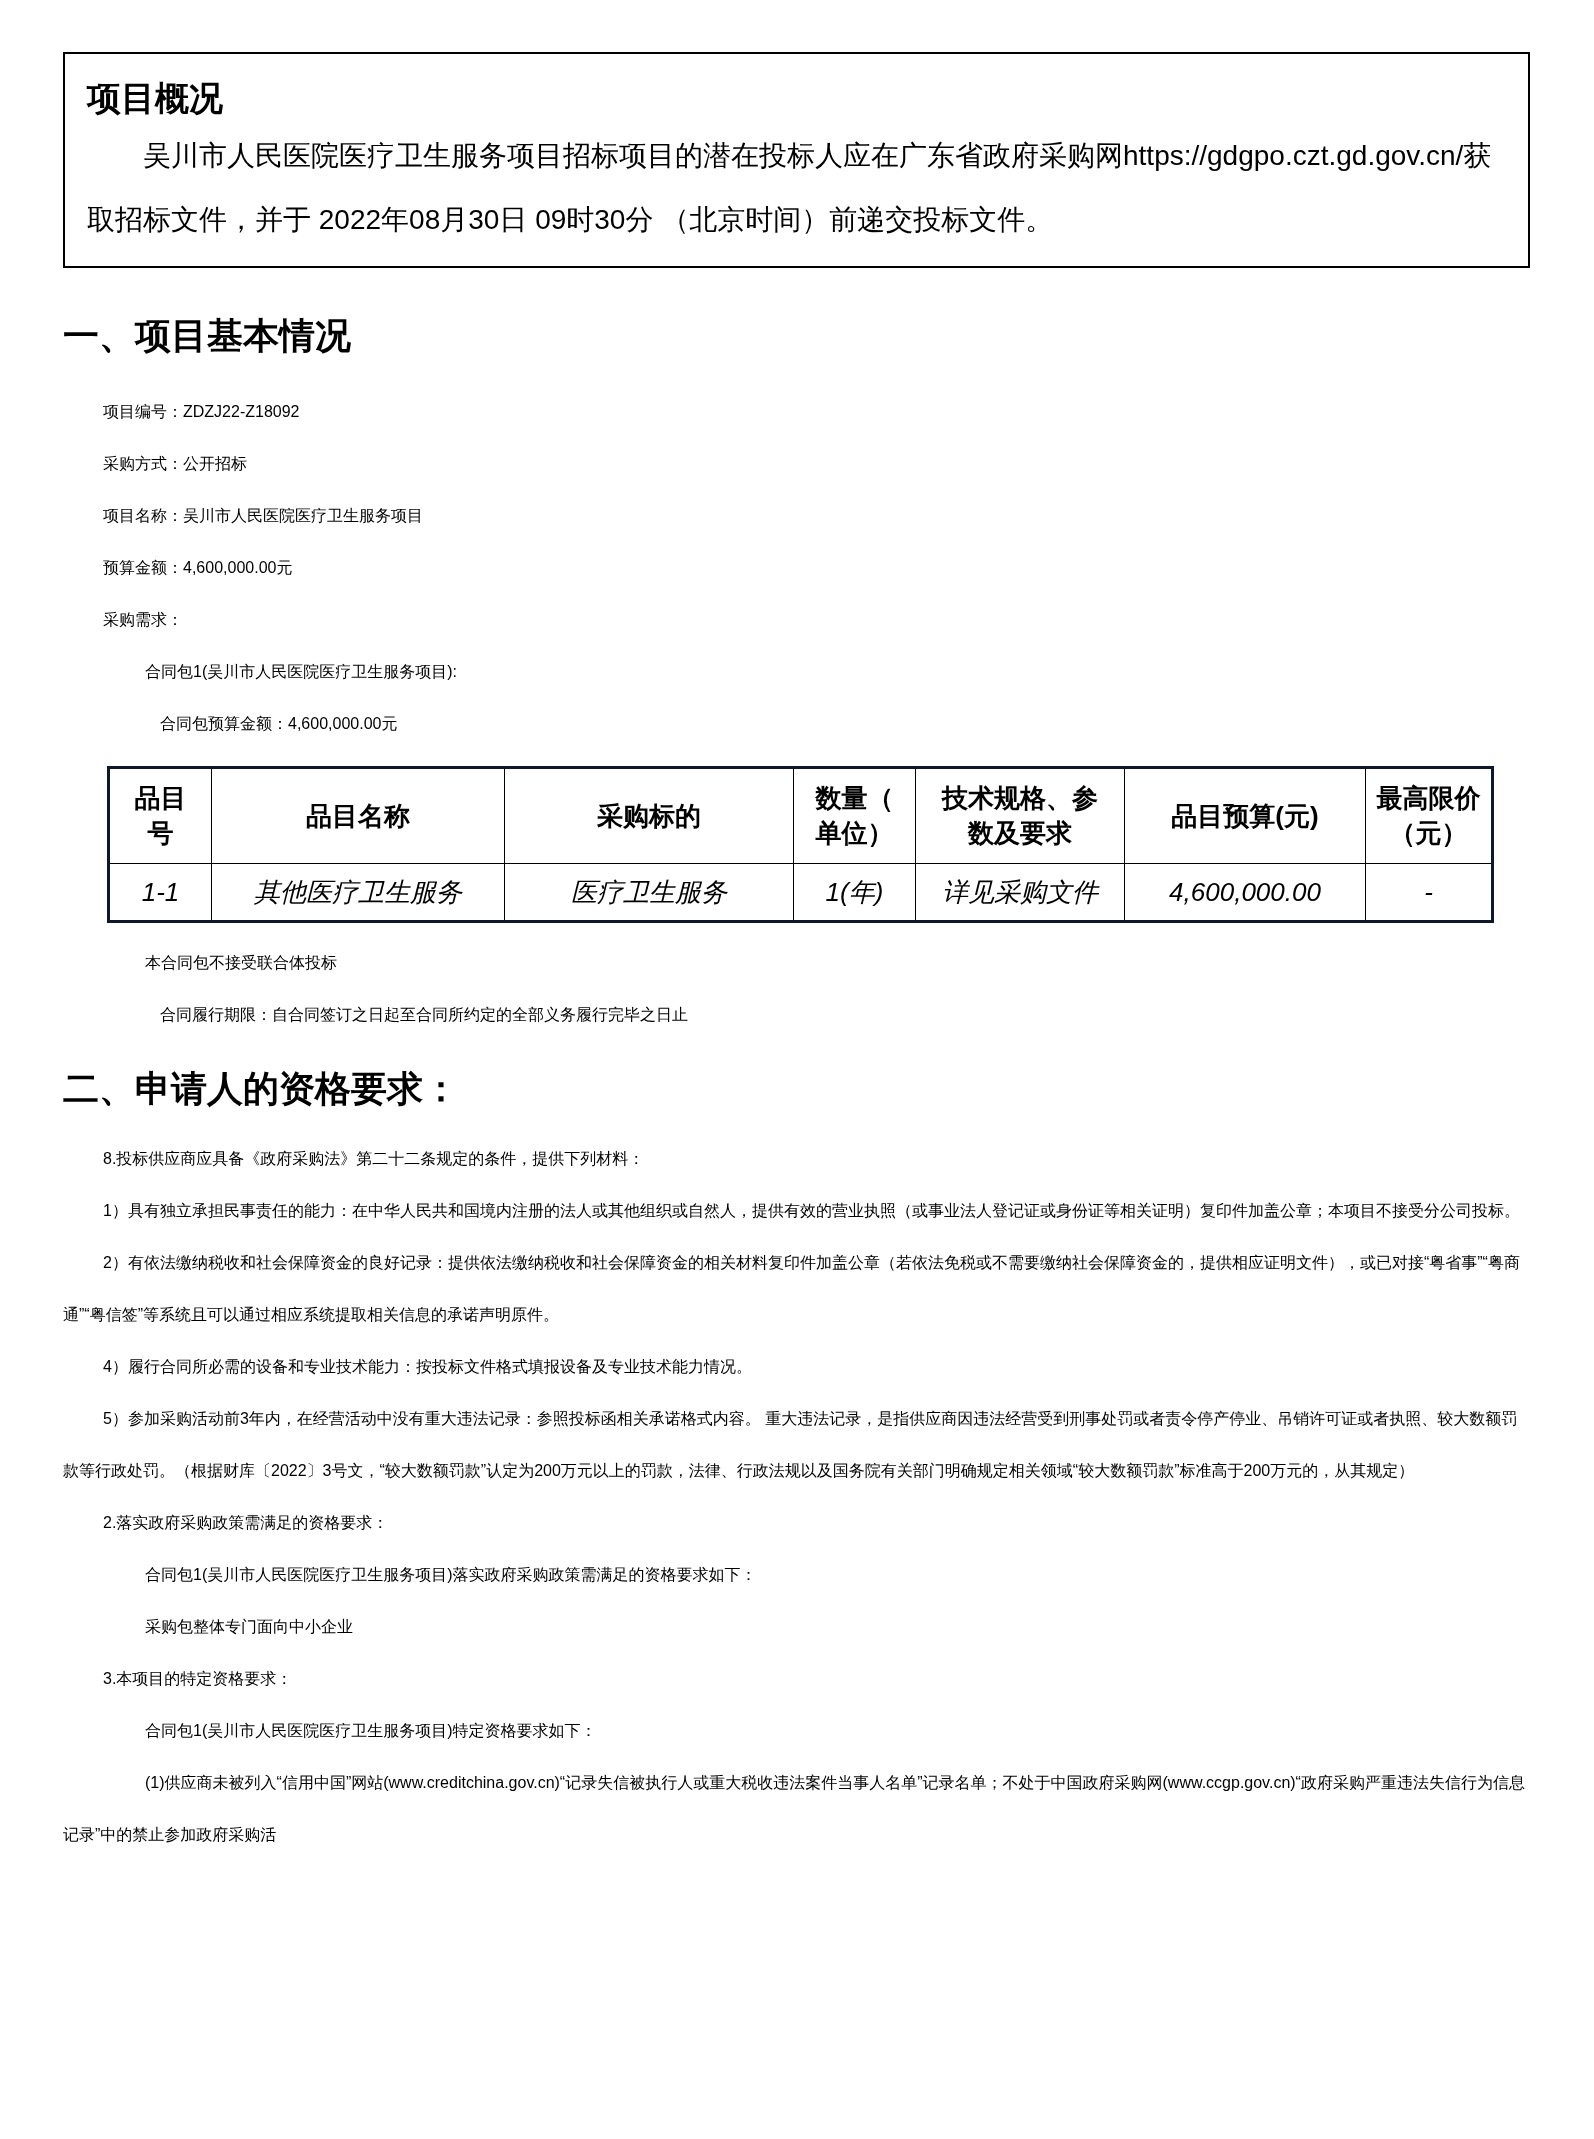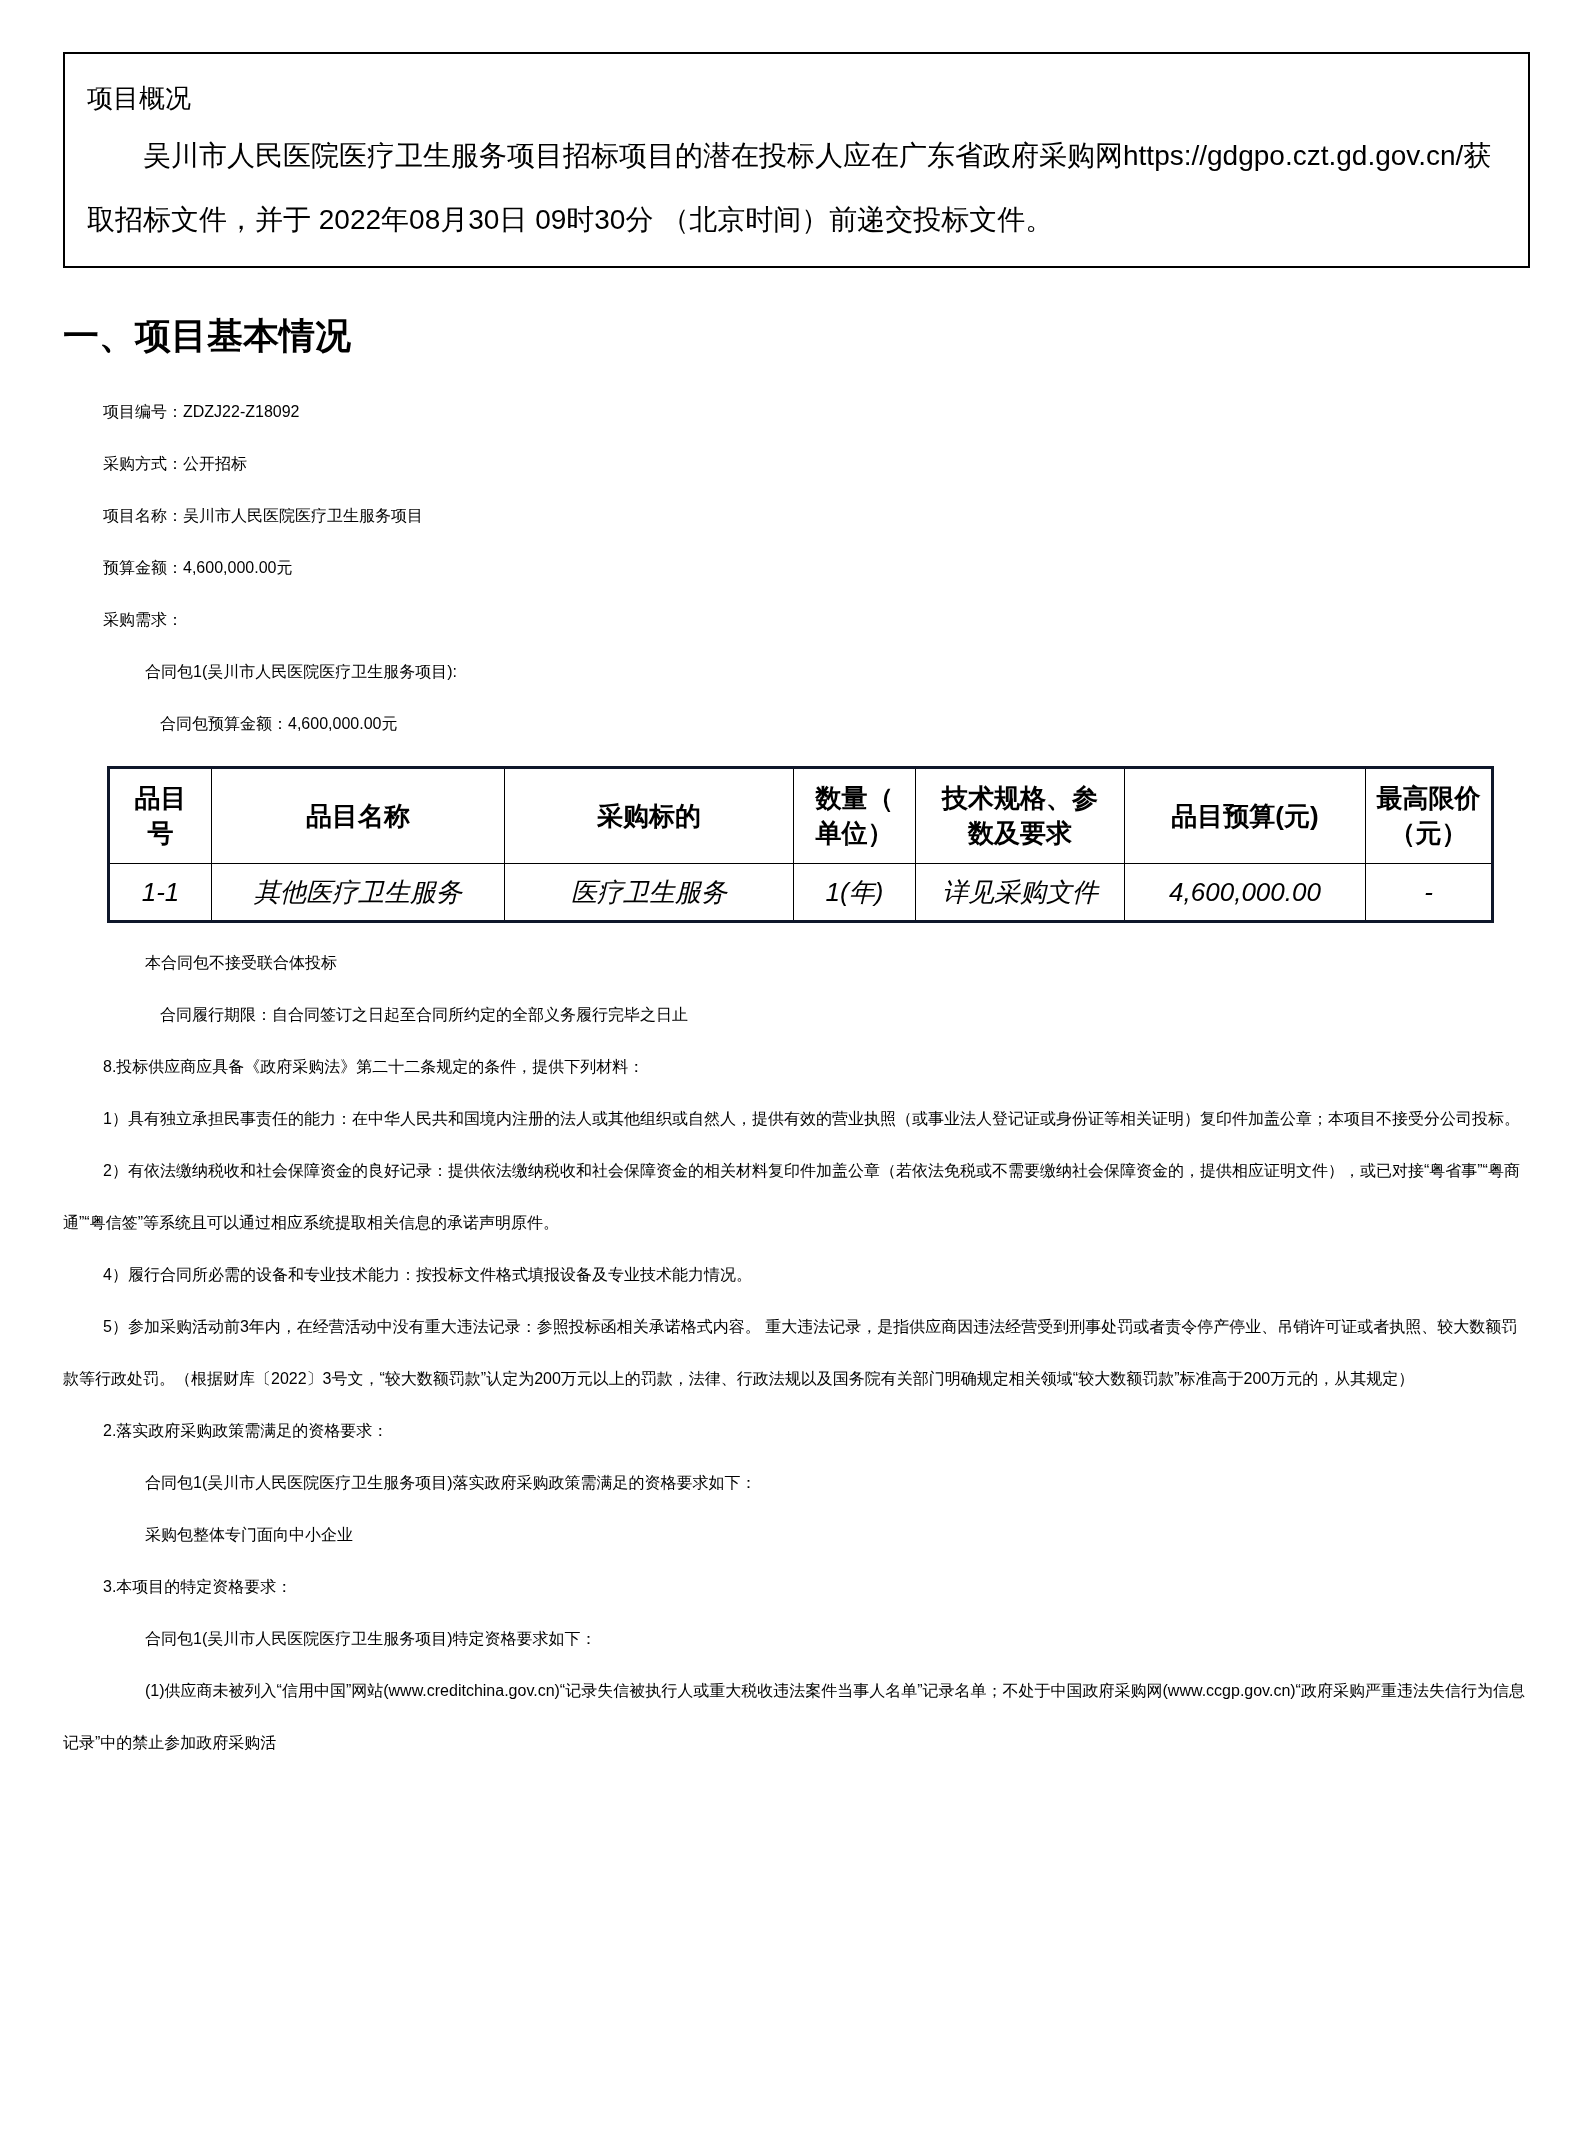--- a/index.html
+++ b/index.html
@@ -16,22 +16,22 @@
     height: 100%;
     padding: 52px 64px 20px 63px;
   }
   
   .overview-box {
     border: 2px solid #000000;
     padding: 24px 22px 14px 22px;
     margin-bottom: 42px;
   }
   .overview-title {
-    font-weight: normal;
-    font-size: 26px;
+    font-weight: bold;
+    font-size: 34px;
     line-height: 40px;
   }
   .overview-para {
     font-size: 28px;
     line-height: 64px;
     text-indent: 56px;
     margin-top: 6px;
   }
   
   .sec-heading {
@@ -134,20 +134,21 @@
         <td>详见采购文件</td>
         <td class="num-cell">4,600,000.00</td>
         <td class="dash-cell">-</td>
       </tr>
     </tbody>
   </table>
 
   <div class="line ind-b">本合同包不接受联合体投标</div>
   <div class="line ind-c">合同履行期限：自合同签订之日起至合同所约定的全部义务履行完毕之日止</div>
 
+  <div class="sec-heading sec2-heading">二、申请人的资格要求：</div>
 
   <p class="para ind-a">8.投标供应商应具备《政府采购法》第二十二条规定的条件，提供下列材料：</p>
   <p class="para ind-a">1）具有独立承担民事责任的能力：在中华人民共和国境内注册的法人或其他组织或自然人，提供有效的营业执照（或事业法人登记证或身份证等相关证明）复印件加盖公章；本项目不接受分公司投标。</p>
   <p class="para ind-a">2）有依法缴纳税收和社会保障资金的良好记录：提供依法缴纳税收和社会保障资金的相关材料复印件加盖公章（若依法免税或不需要缴纳社会保障资金的，提供相应证明文件），或已对接“粤省事”“粤商通”“粤信签”等系统且可以通过相应系统提取相关信息的承诺声明原件。</p>
   <p class="para ind-a">4）履行合同所必需的设备和专业技术能力：按投标文件格式填报设备及专业技术能力情况。</p>
   <p class="para ind-a">5）参加采购活动前3年内，在经营活动中没有重大违法记录：参照投标函相关承诺格式内容。 重大违法记录，是指供应商因违法经营受到刑事处罚或者责令停产停业、吊销许可证或者执照、较大数额罚款等行政处罚。（根据财库〔2022〕3号文，“较大数额罚款”认定为200万元以上的罚款，法律、行政法规以及国务院有关部门明确规定相关领域“较大数额罚款”标准高于200万元的，从其规定）</p>
   <p class="para ind-a">2.落实政府采购政策需满足的资格要求：</p>
   <p class="para ind-b">合同包1(吴川市人民医院医疗卫生服务项目)落实政府采购政策需满足的资格要求如下：</p>
   <p class="para ind-b">采购包整体专门面向中小企业</p>
   <p class="para ind-a">3.本项目的特定资格要求：</p>

